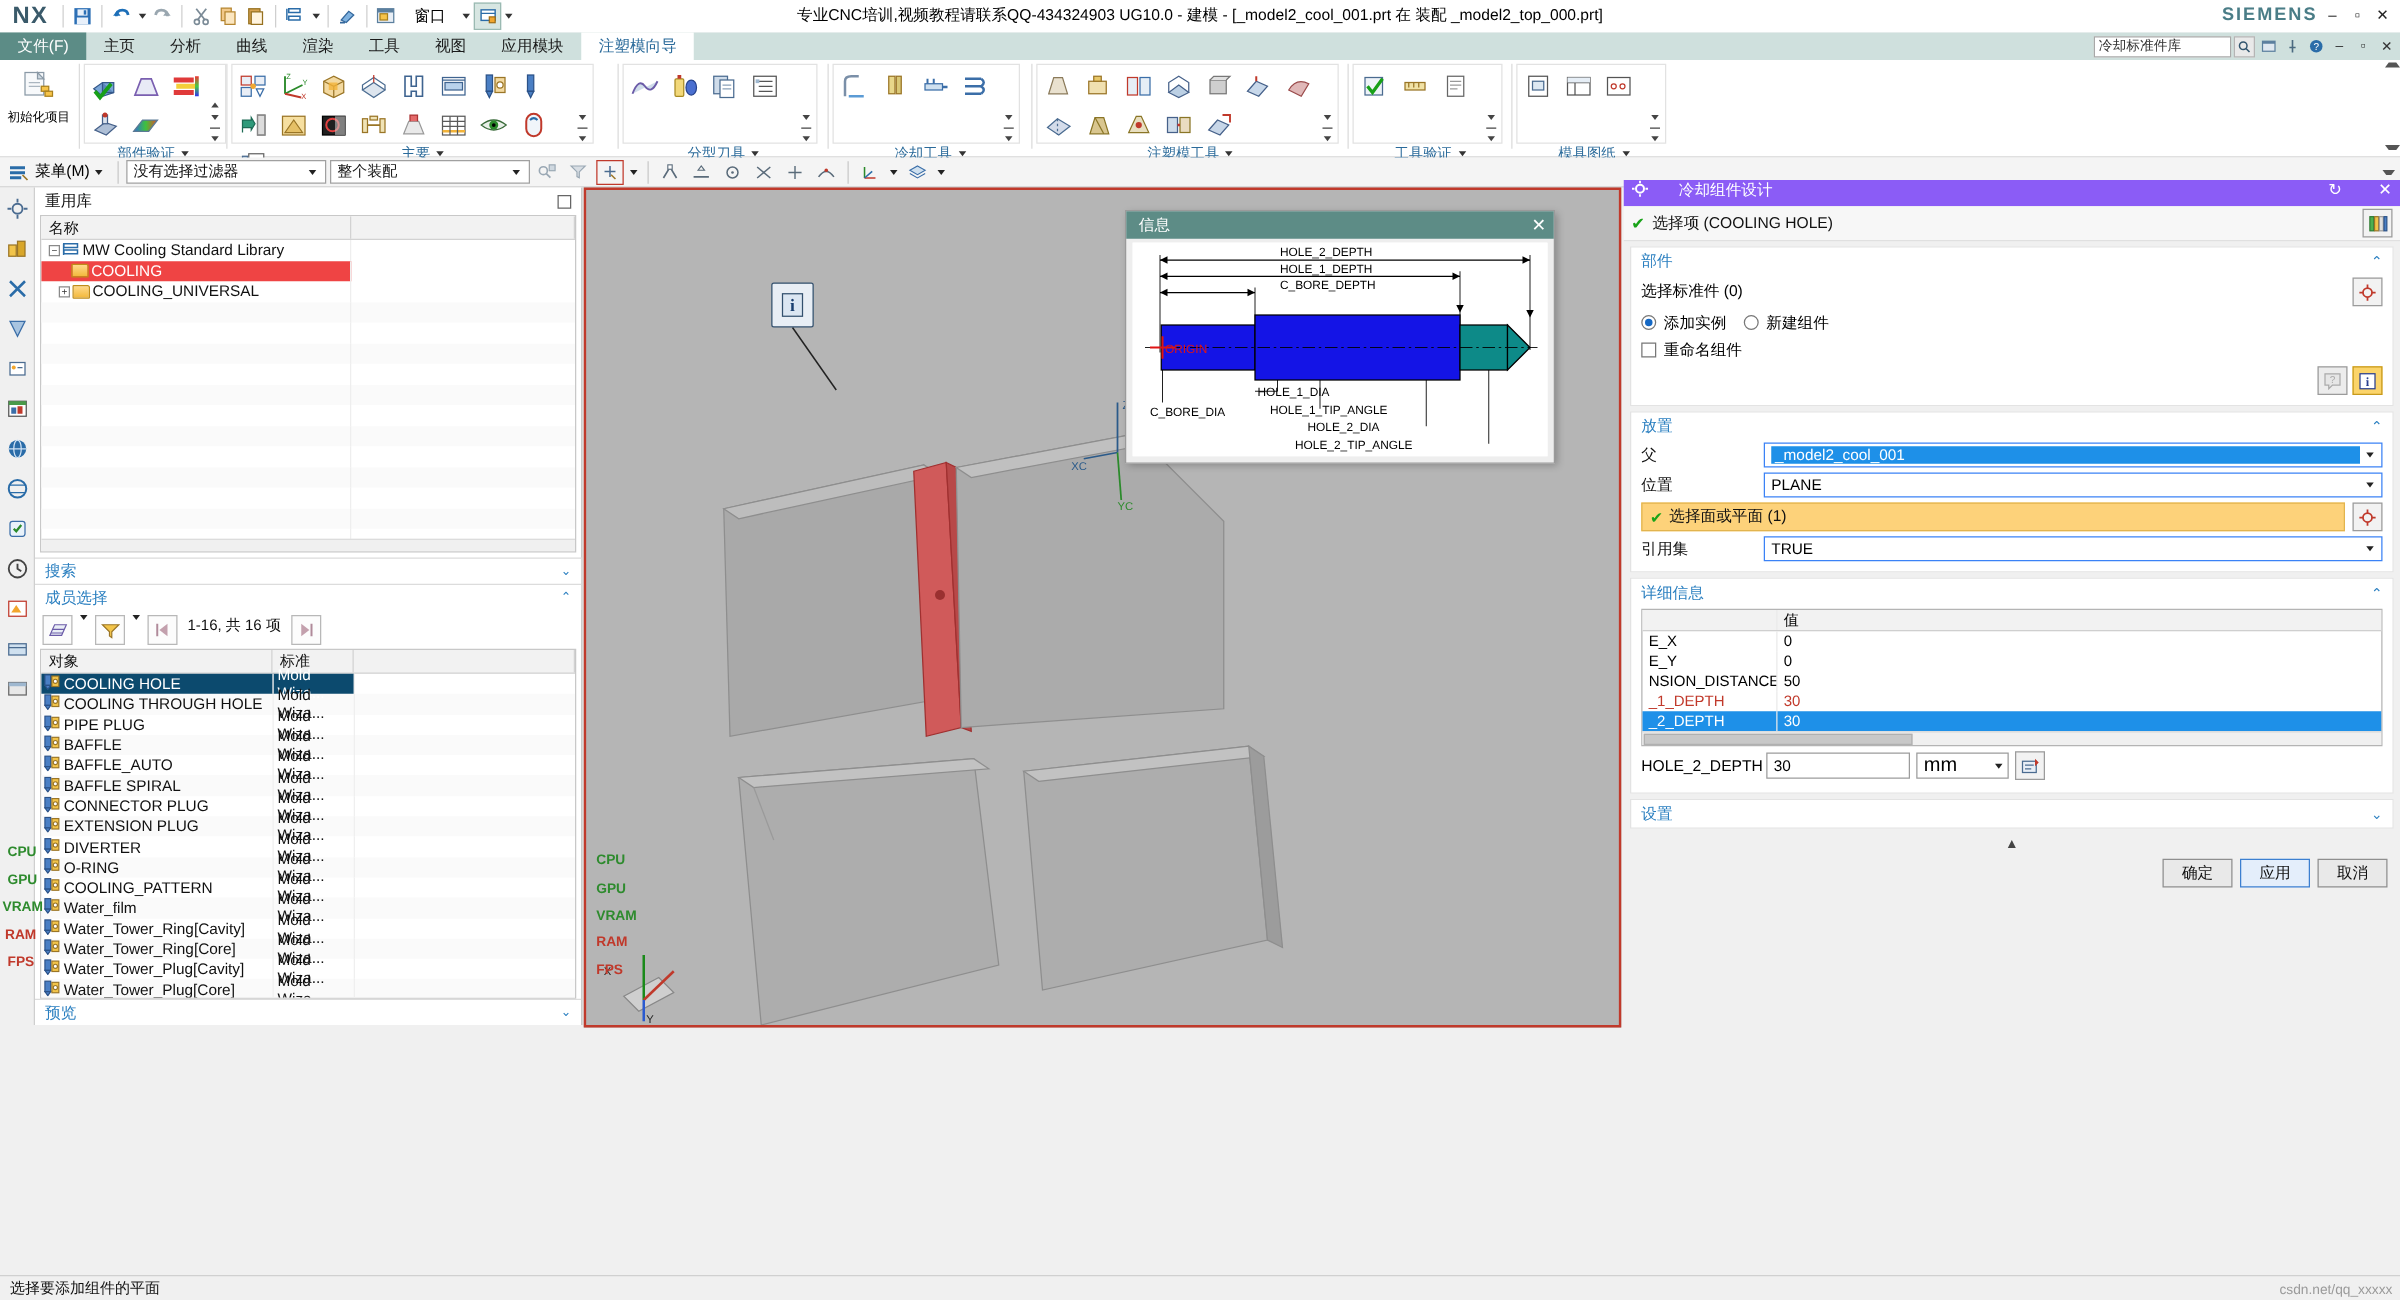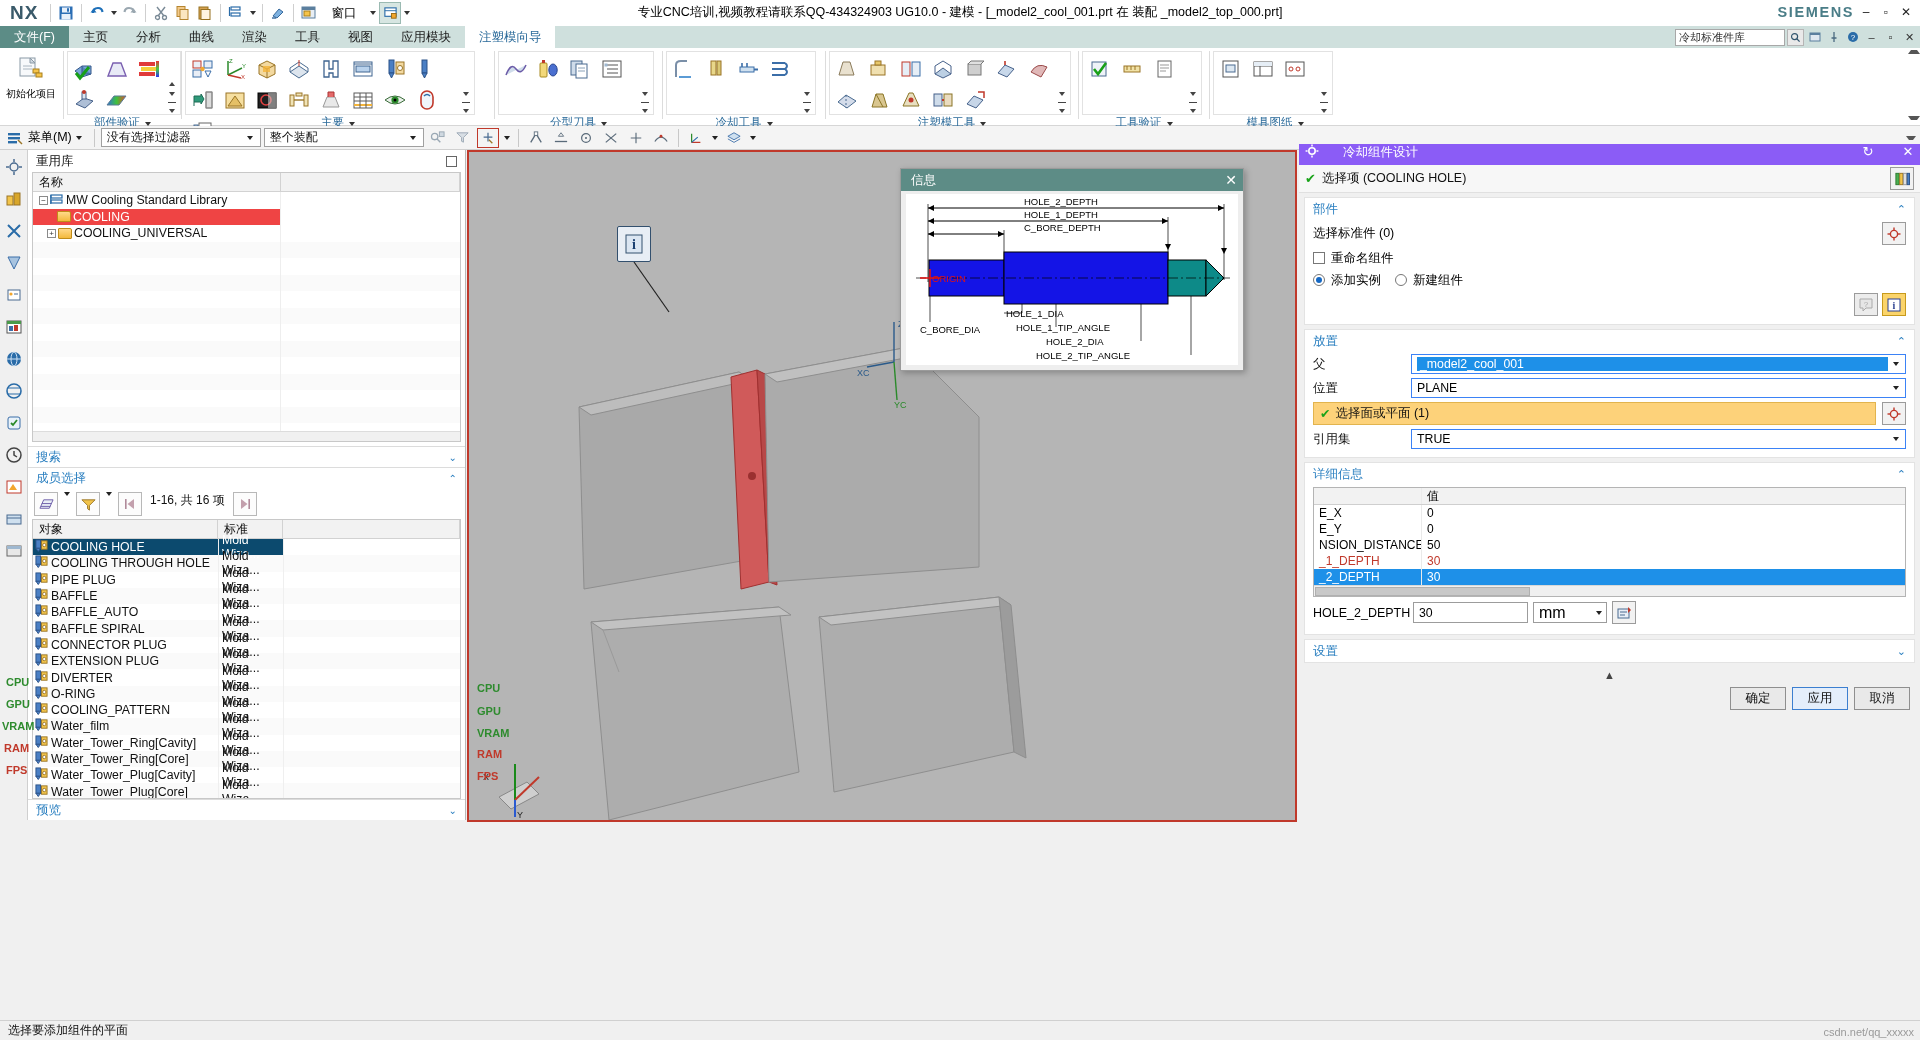--- a/index.html
+++ b/index.html
@@ -1680,28 +1680,28 @@
           <svg width="16" height="16" viewBox="0 0 16 16">
               <circle cx="8" cy="8" r="3.6" fill="none" stroke="#c0392b" stroke-width="1.4"></circle>
               <line x1="8" y1="1.5" x2="8" y2="4.4" stroke="#c0392b" stroke-width="1.4"></line>
               <line x1="8" y1="11.6" x2="8" y2="14.5" stroke="#c0392b" stroke-width="1.4"></line>
               <line x1="1.5" y1="8" x2="4.4" y2="8" stroke="#c0392b" stroke-width="1.4"></line>
               <line x1="11.6" y1="8" x2="14.5" y2="8" stroke="#c0392b" stroke-width="1.4"></line>
             </svg>
         </span>
       </div>
       <div class="row">
-        <span class="cbx"></span>
-        <span style="font-size:12.5px">重命名组件</span>
-      </div>
-      <div class="row">
         <span class="radio on"></span>
         <span style="font-size:12.5px">添加实例</span>
         <span class="radio" style="margin-left:8px"></span>
         <span style="font-size:12.5px">新建组件</span>
+      </div>
+      <div class="row">
+        <span class="cbx"></span>
+        <span style="font-size:12.5px">重命名组件</span>
       </div>
       <div class="row" style="justify-content:flex-end;gap:4px">
         <span class="btn-sq" style="background:#ececec">
           <svg width="16" height="16" viewBox="0 0 16 16">
               <path d="M2 2 L14 2 L14 11 L8 11 L5 14 L5 11 L2 11 Z" fill="#e6e6e6" stroke="#aaa"></path>
               <text x="8" y="9.5" font-size="8" fill="#aaa" text-anchor="middle" font-family="sans-serif">?</text>
             </svg>
         </span>
         <span class="btn-sq" style="background:#fbd46a;border-color:#c79a1c">
           <svg width="16" height="16" viewBox="0 0 16 16">

